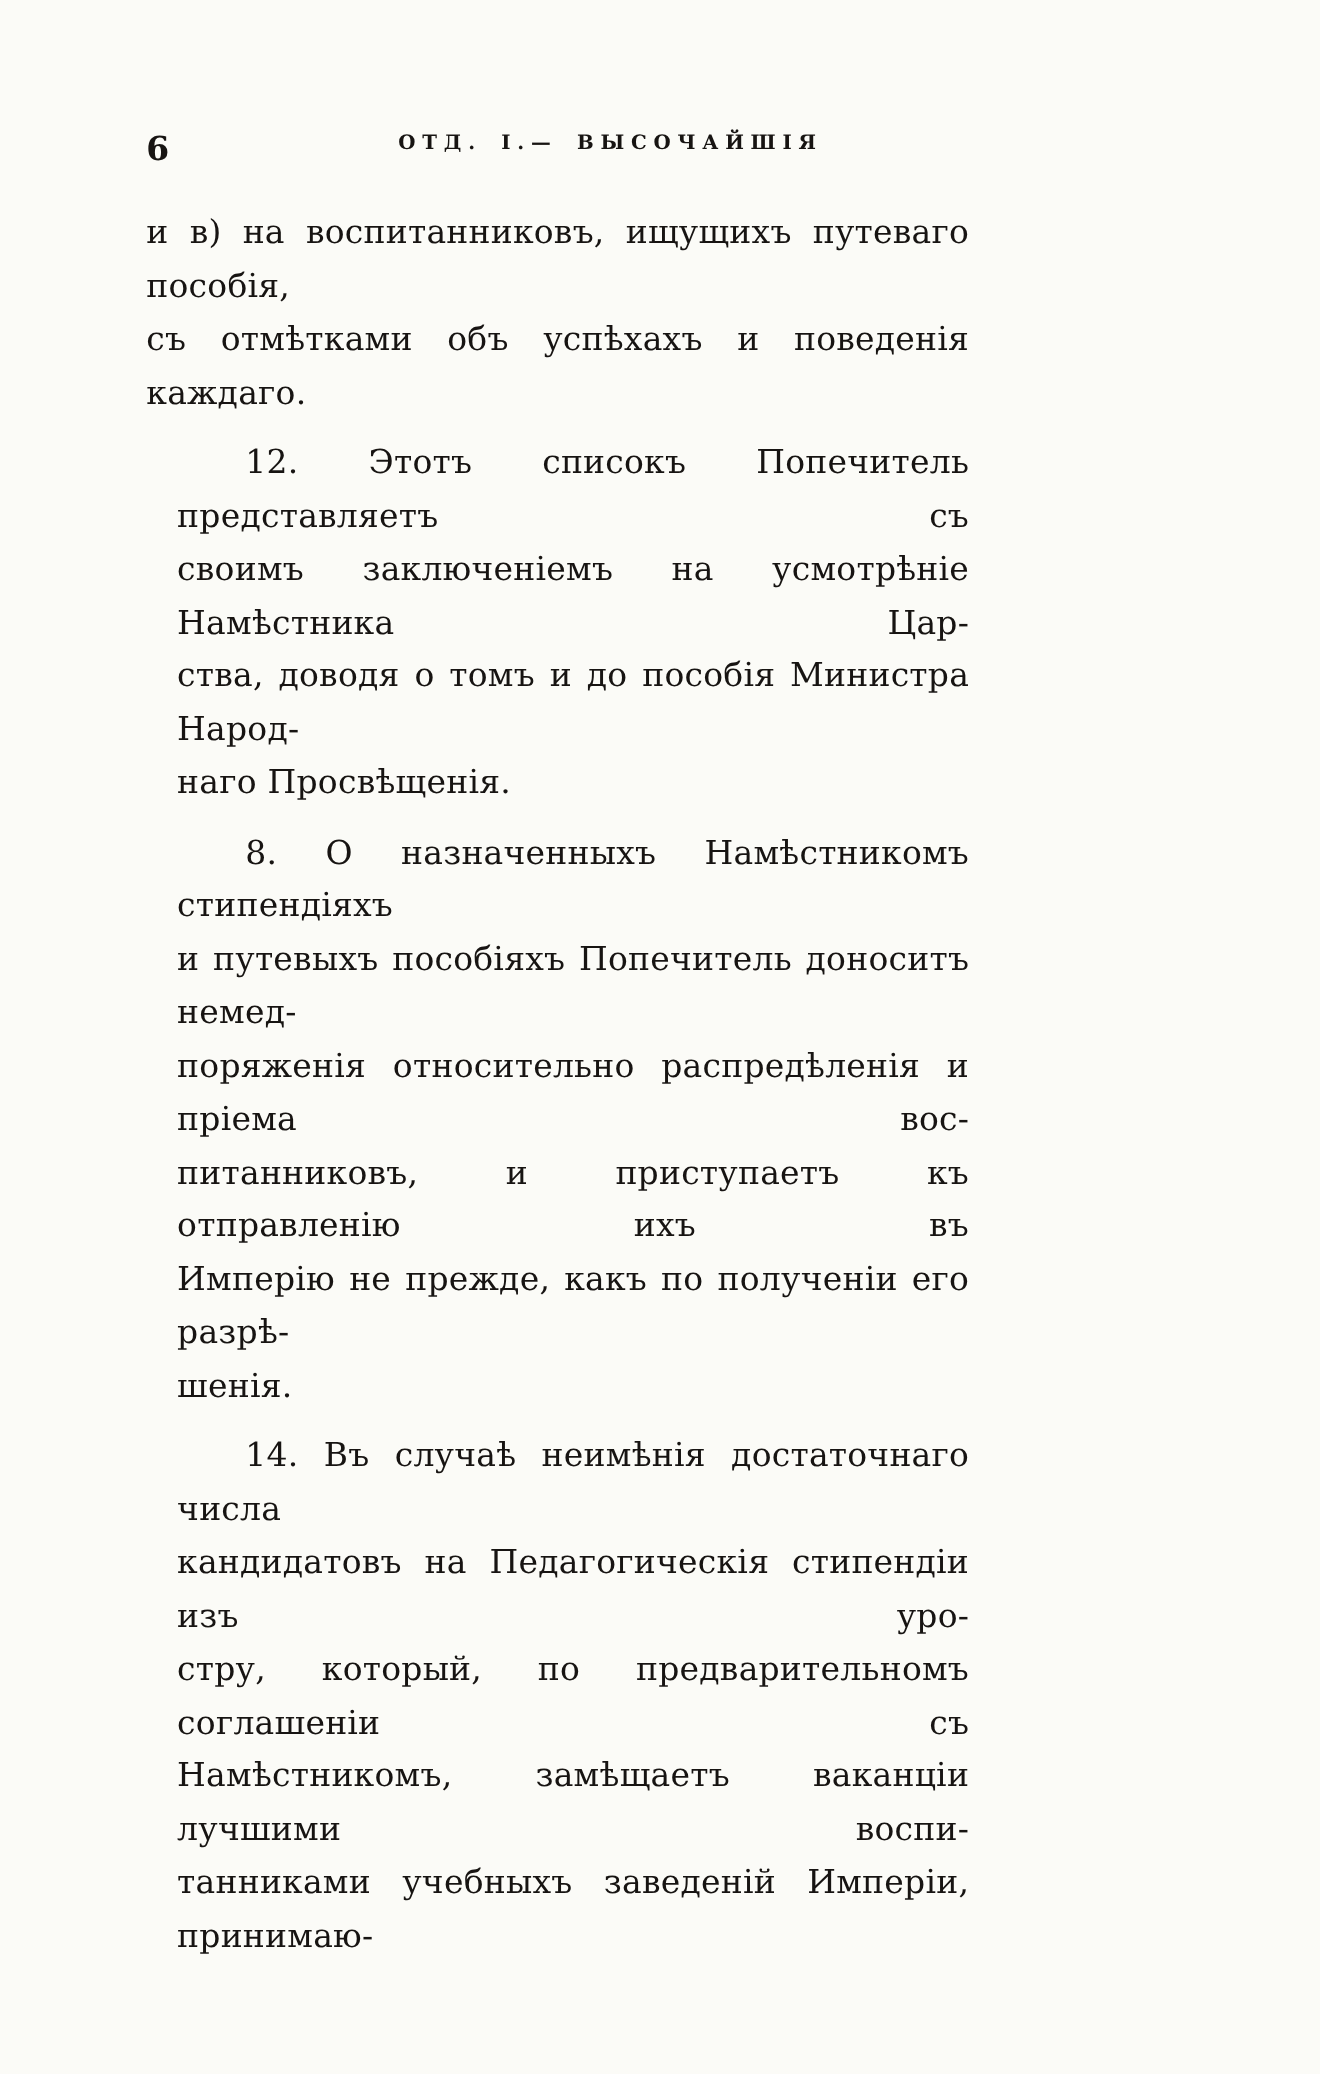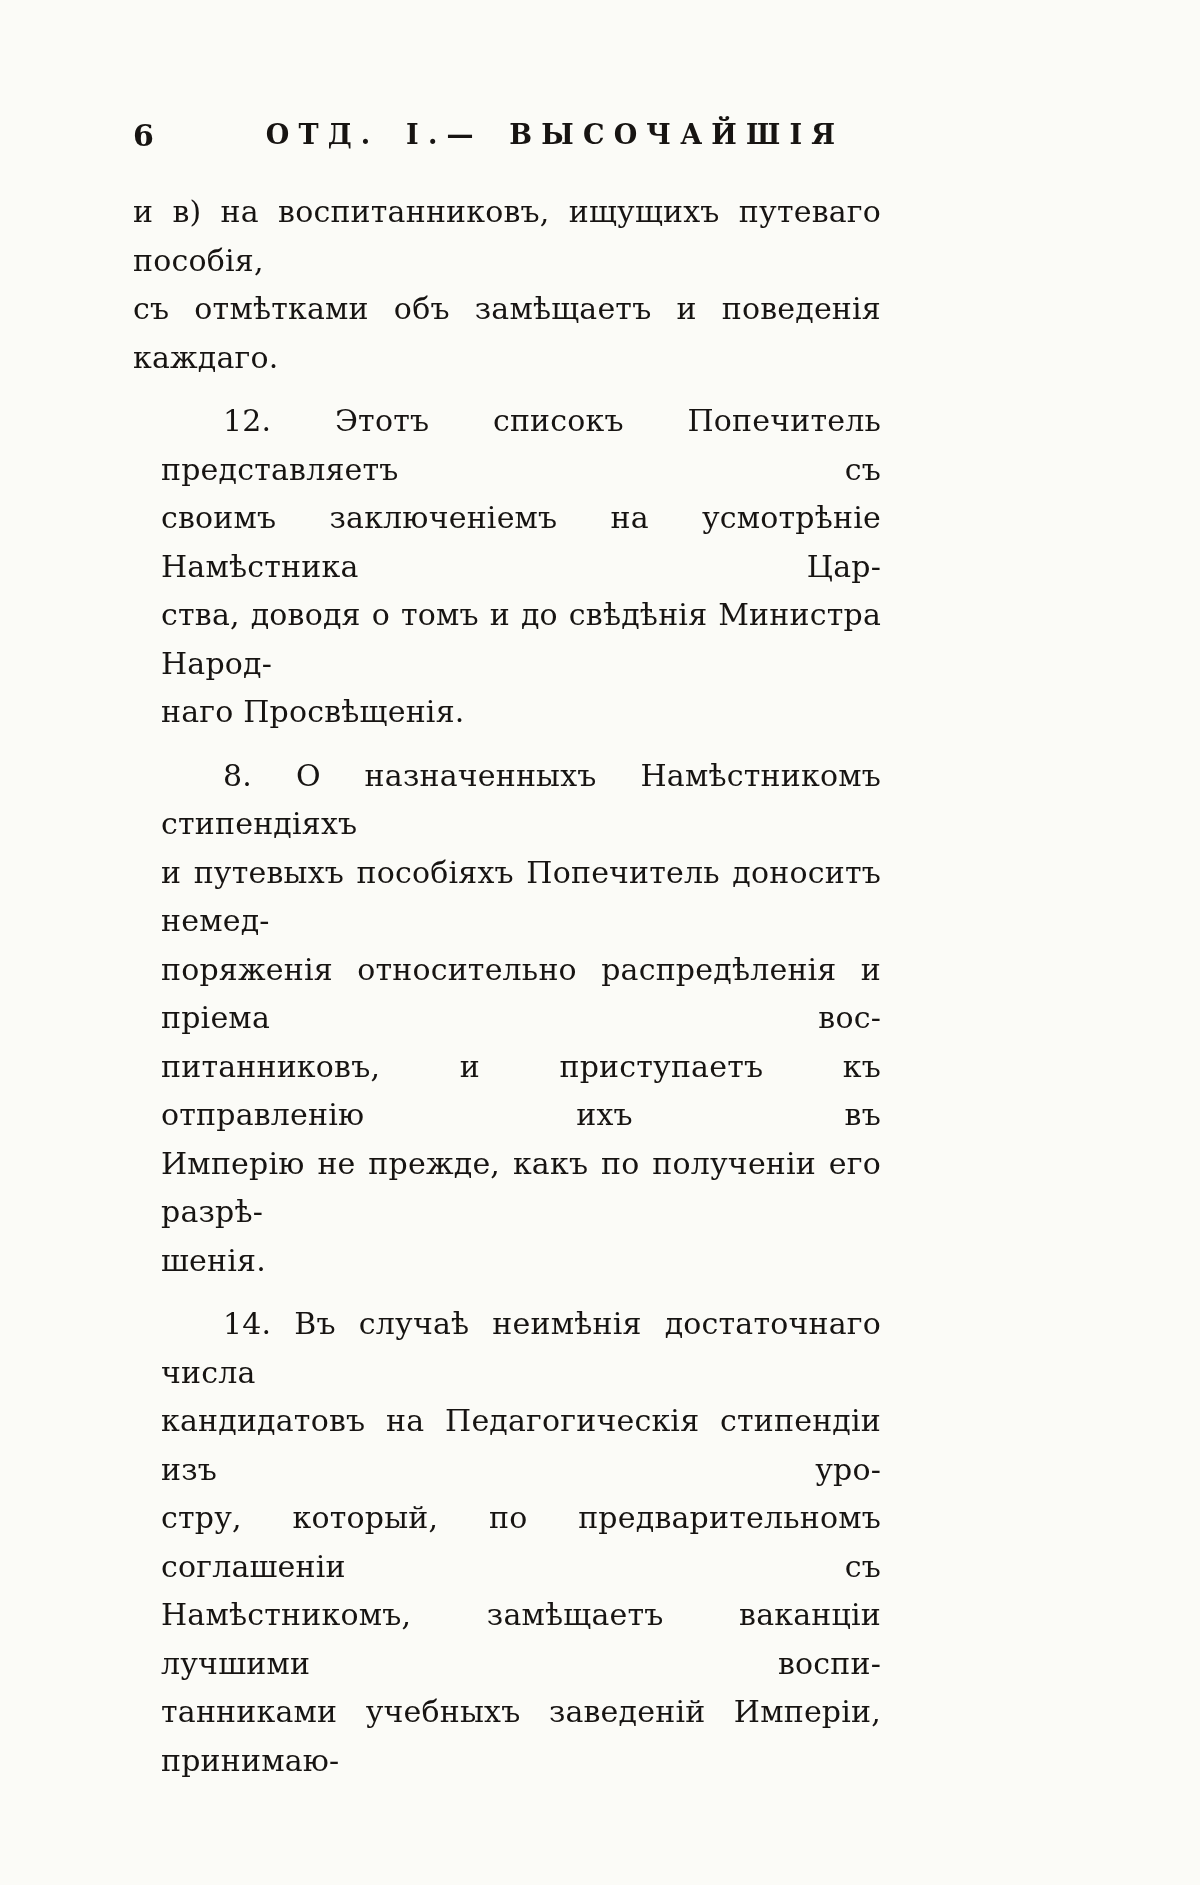--- a/index.html
+++ b/index.html
@@ -35,21 +35,21 @@
     position: absolute;
     left: 0; top: 0;
     font-size: 30px;
     letter-spacing: 1px;
   }
   .running-header {
     position: absolute;
     left: 0; right: 0; top: 1px;
     text-align: center;
     transform: translateX(48px);
-    font-size: 27px;
+    font-size: 18px;
     letter-spacing: 0.34em;
     word-spacing: 0.30em;
     white-space: nowrap;
   }
 
   .paragraph {
     font-size: 30px;
     font-weight: 400;
     line-height: 48.5px;
     letter-spacing: 0.2px;
@@ -70,26 +70,26 @@
 
   <div class="text-column">
     <div class="header-row">
       <span class="page-number">6</span>
       <span class="running-header">ОТД. I.— ВЫСОЧАЙШІЯ</span>
     </div>
 
     <div>
         <div class="paragraph">
           <div class="line">и в) на воспитанниковъ, ищущихъ путеваго пособія,</div>
-          <div class="line last">съ отмѣтками объ замѣщаетъ и поведенія каждаго.</div>
+          <div class="line last">съ отмѣтками объ успѣхахъ и поведенія каждаго.</div>
         </div>
         <div class="paragraph indent">
           <div class="line">12. Этотъ списокъ Попечитель представляетъ съ</div>
           <div class="line">своимъ заключеніемъ на усмотрѣніе Намѣстника Цар-</div>
-          <div class="line">ства, доводя о томъ и до свѣдѣнія Министра Народ-</div>
+          <div class="line">ства, доводя о томъ и до пособія Министра Народ-</div>
           <div class="line last">наго Просвѣщенія.</div>
         </div>
         <div class="paragraph indent">
           <div class="line">8. О назначенныхъ Намѣстникомъ стипендіяхъ</div>
           <div class="line">и путевыхъ пособіяхъ Попечитель доноситъ немед-</div>
           <div class="line">поряженія относительно распредѣленія и пріема вос-</div>
           <div class="line">питанниковъ, и приступаетъ къ отправленію ихъ въ</div>
           <div class="line">Имперію не прежде, какъ по полученіи его разрѣ-</div>
           <div class="line last">шенія.</div>
         </div>

